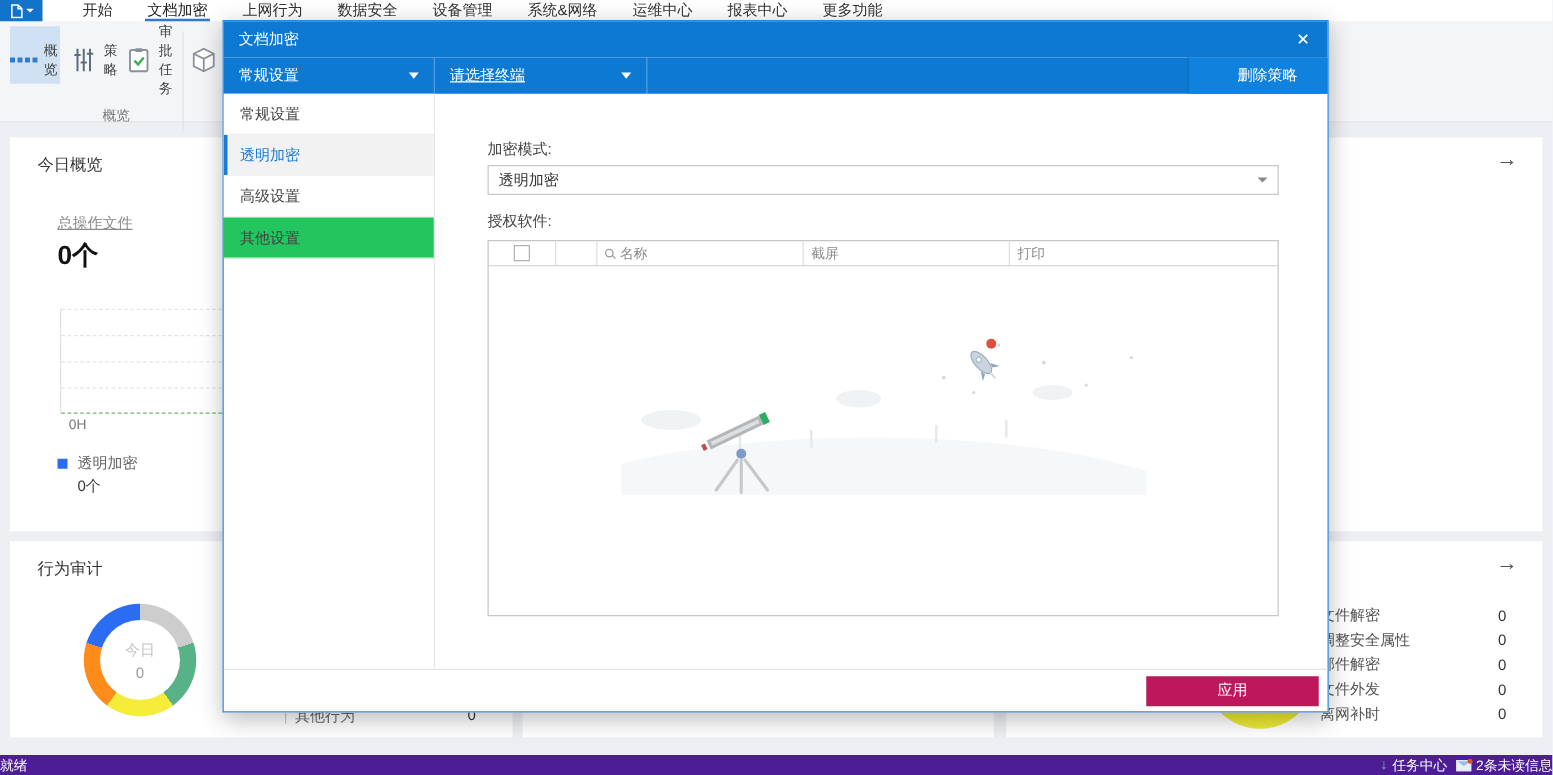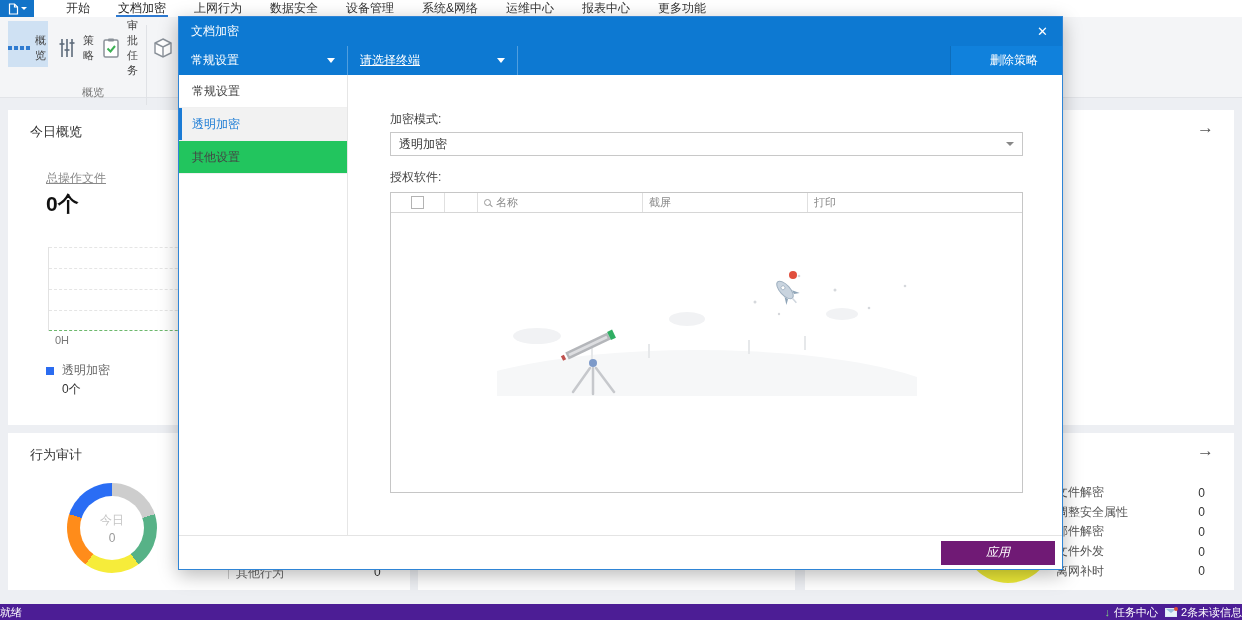--- a/index.html
+++ b/index.html
@@ -89,21 +89,21 @@
   .th-name { width:165px; gap:5px; }
   .th-shot { width:165px; }
   .th-print { flex:1; }
   .checkbox { width:13px; height:13px; border:1px solid #b3b3b3; background:#fff; cursor:pointer; }
   .search-glyph { width:7px; height:7px; border:1px solid #9a9a9a; border-radius:50%; position:relative; flex:0 0 auto; }
   .search-glyph::after { content:""; position:absolute; width:4px; height:1px; background:#9a9a9a; right:-3px; bottom:-1px; transform:rotate(45deg); }
   .sw-tbody { position:relative; height:280px; }
   .empty-illustration { position:absolute; left:106px; top:43px; }
 
   .dlg-bottombar { height:34px; border-top:1px solid #e4e4e4; display:flex; align-items:center; justify-content:flex-end; padding-right:7px; flex:0 0 auto; }
-  .apply-btn { width:114px; height:24px; background:#701a75; color:#fff; display:flex; align-items:center; justify-content:center; cursor:pointer;font-style:italic; }
+  .apply-btn { width:138px; height:24px; background:#be185d; color:#fff; display:flex; align-items:center; justify-content:center; cursor:pointer; }
 
   
   .statusbar { position:absolute; left:0; bottom:0; width:100%; height:16px; background:#4c1d95; color:#fff; font-size:11px; display:flex; align-items:center; padding:0 0; z-index:6; }
   .status-left { flex:1; }
   .status-right { display:flex; align-items:center; gap:7px; }
   .dl-arrow { color:#7ed07e; font-weight:bold; }
   .dl-arrow::before { content:"\2193"; }
   .mail-icon { display:inline-block; width:12px; height:9px; border:1px solid #dfeaf5; background:#e8f1fa; position:relative; }
   .mail-icon::before { content:""; position:absolute; left:0; top:0; border-left:5px solid transparent; border-right:5px solid transparent; border-top:4px solid #9dbede; }
   .mail-icon::after { content:""; position:absolute; right:-2px; top:-2px; width:4px; height:4px; background:#e04b3a; border-radius:50%; }
@@ -260,20 +260,21 @@
         <span>请选择终端</span>
         <span class="dd-caret"></span>
       </div>
       <div class="dlg-filter-spacer"></div>
       <div class="dlg-delete-btn">删除策略</div>
     </div>
     <div class="dlg-body">
       <div class="dlg-nav">
         <div class="dlg-nav-item">常规设置</div>
         <div class="dlg-nav-item selected">透明加密</div>
+        <div class="dlg-nav-item">高级设置</div>
         <div class="dlg-nav-item alt">其他设置</div>
       </div>
       <div class="dlg-content">
         <div class="field-label" style="top:36px;">加密模式:</div>
         <div class="mode-select">
           <span>透明加密</span>
           <span class="sel-caret"></span>
         </div>
         <div class="field-label" style="top:94px;text-align:right;">授权软件:</div>
         <div class="sw-table">

